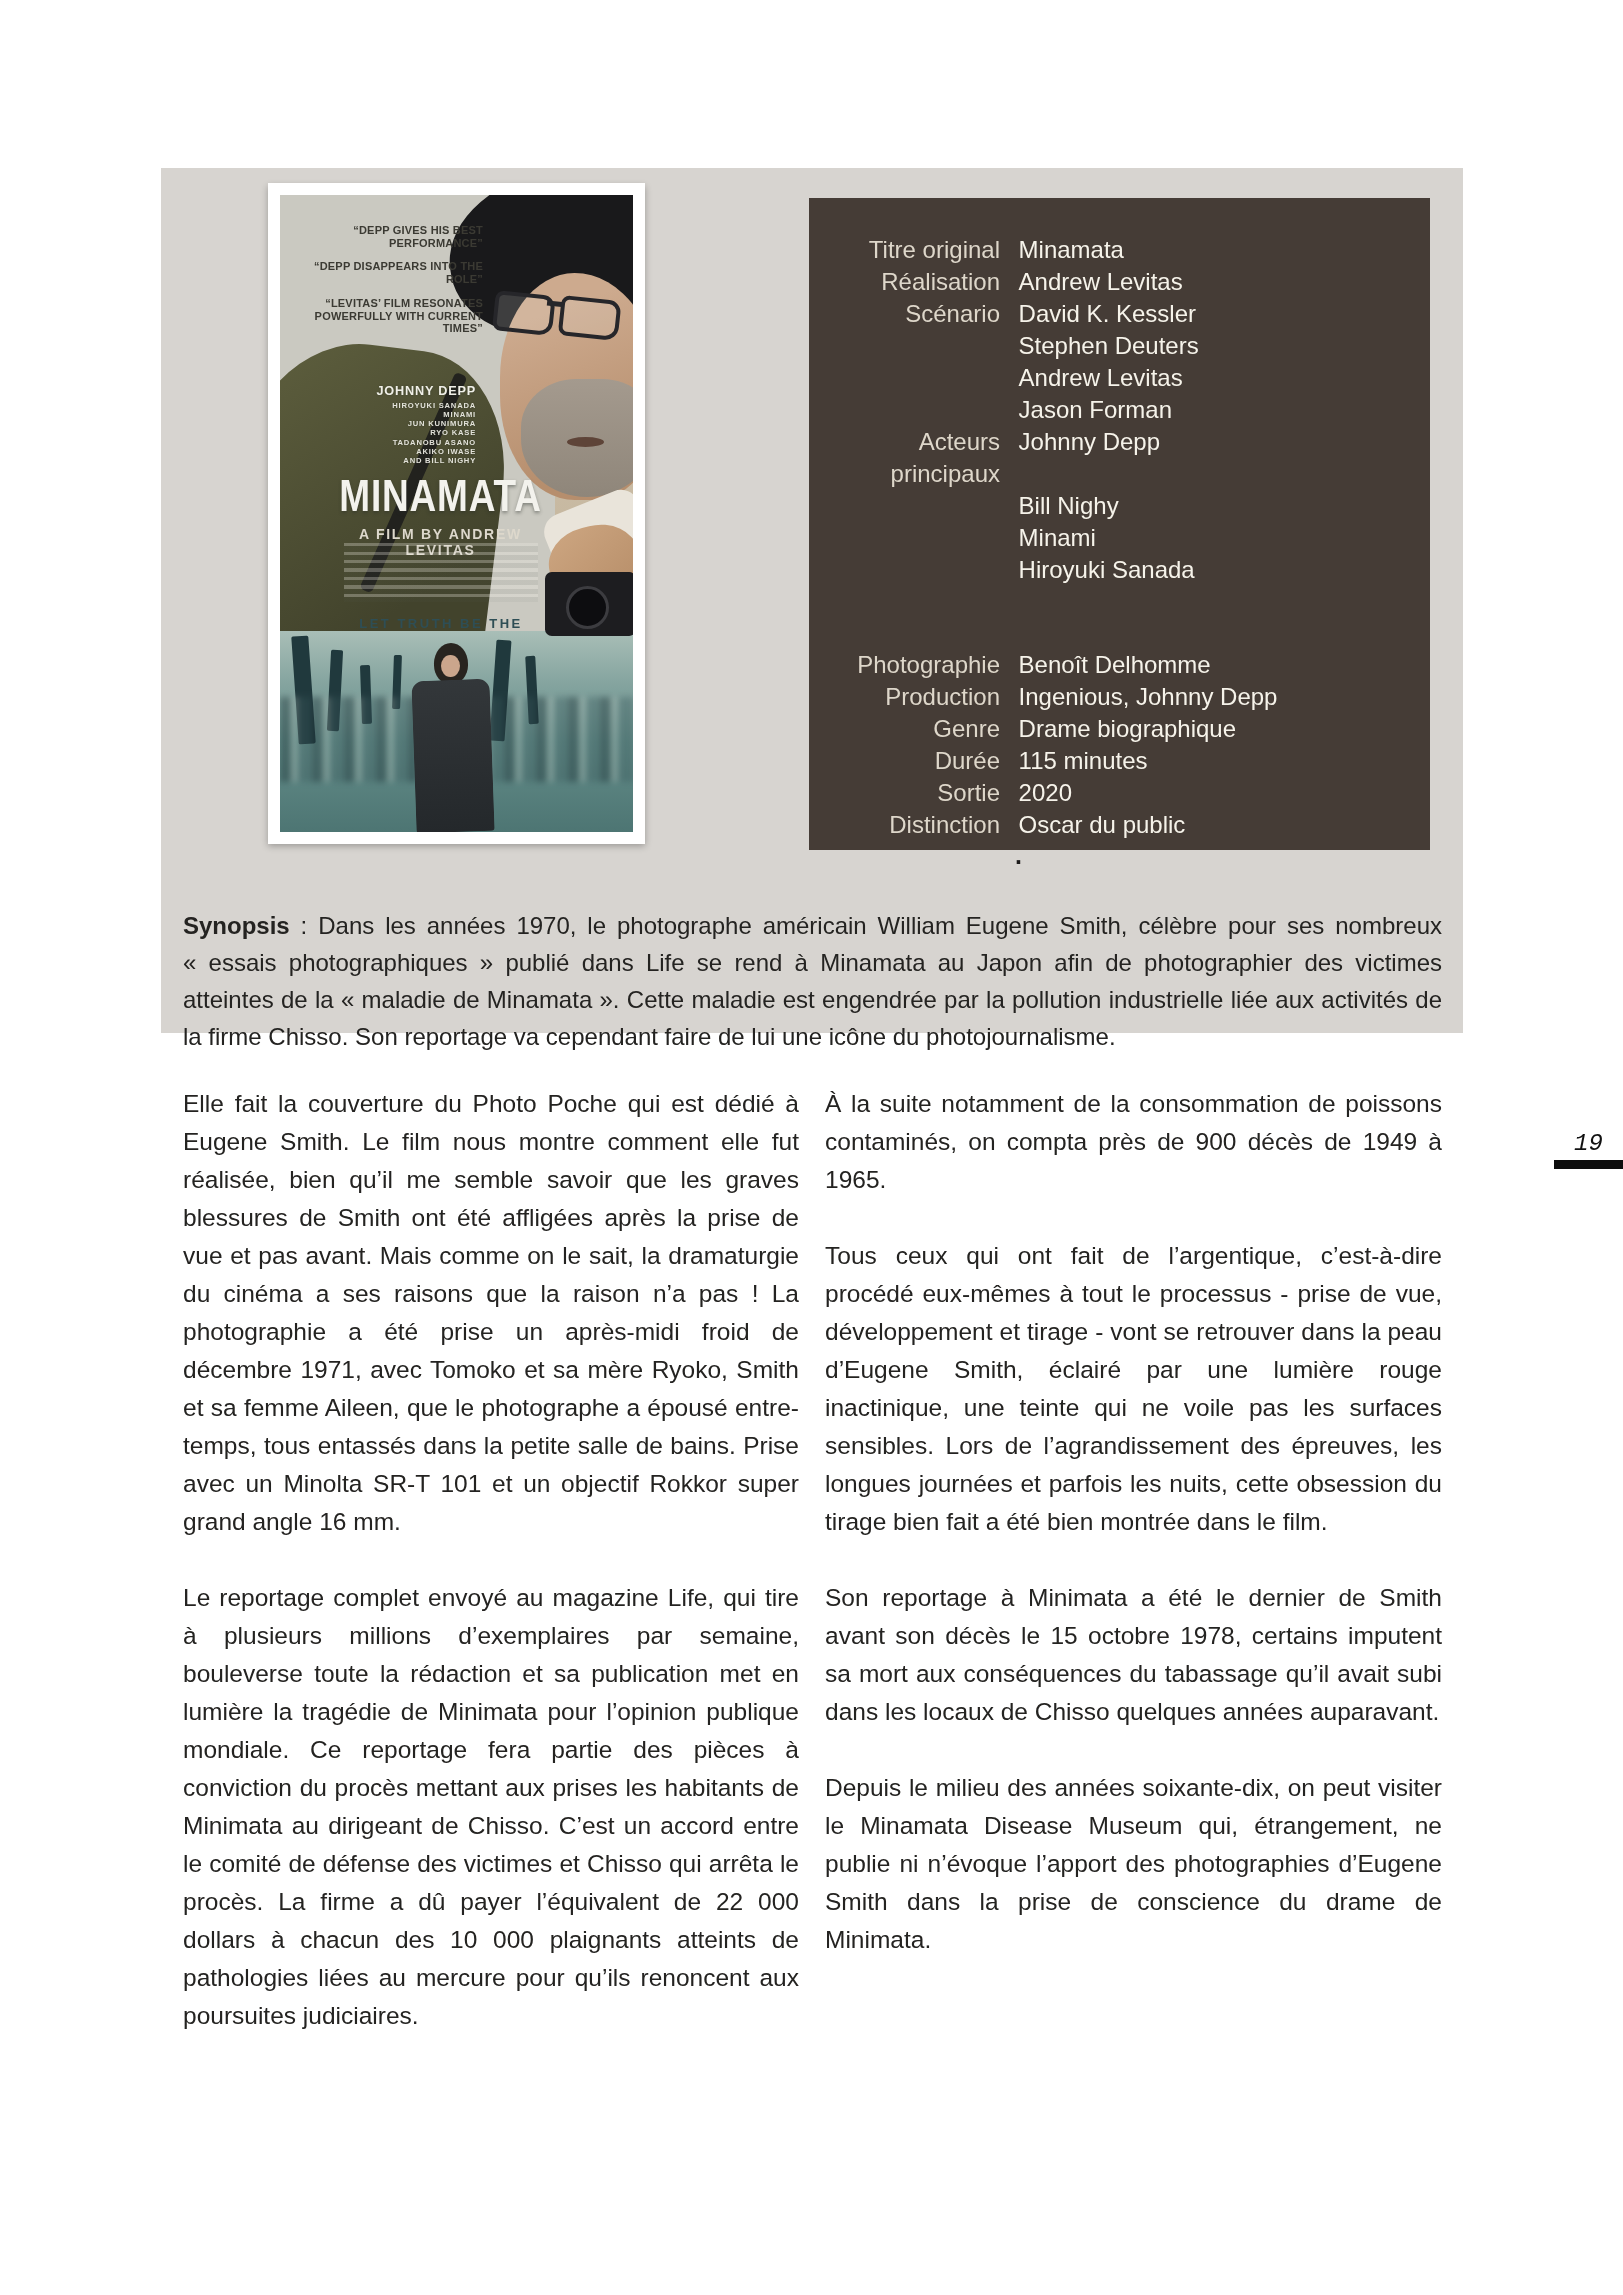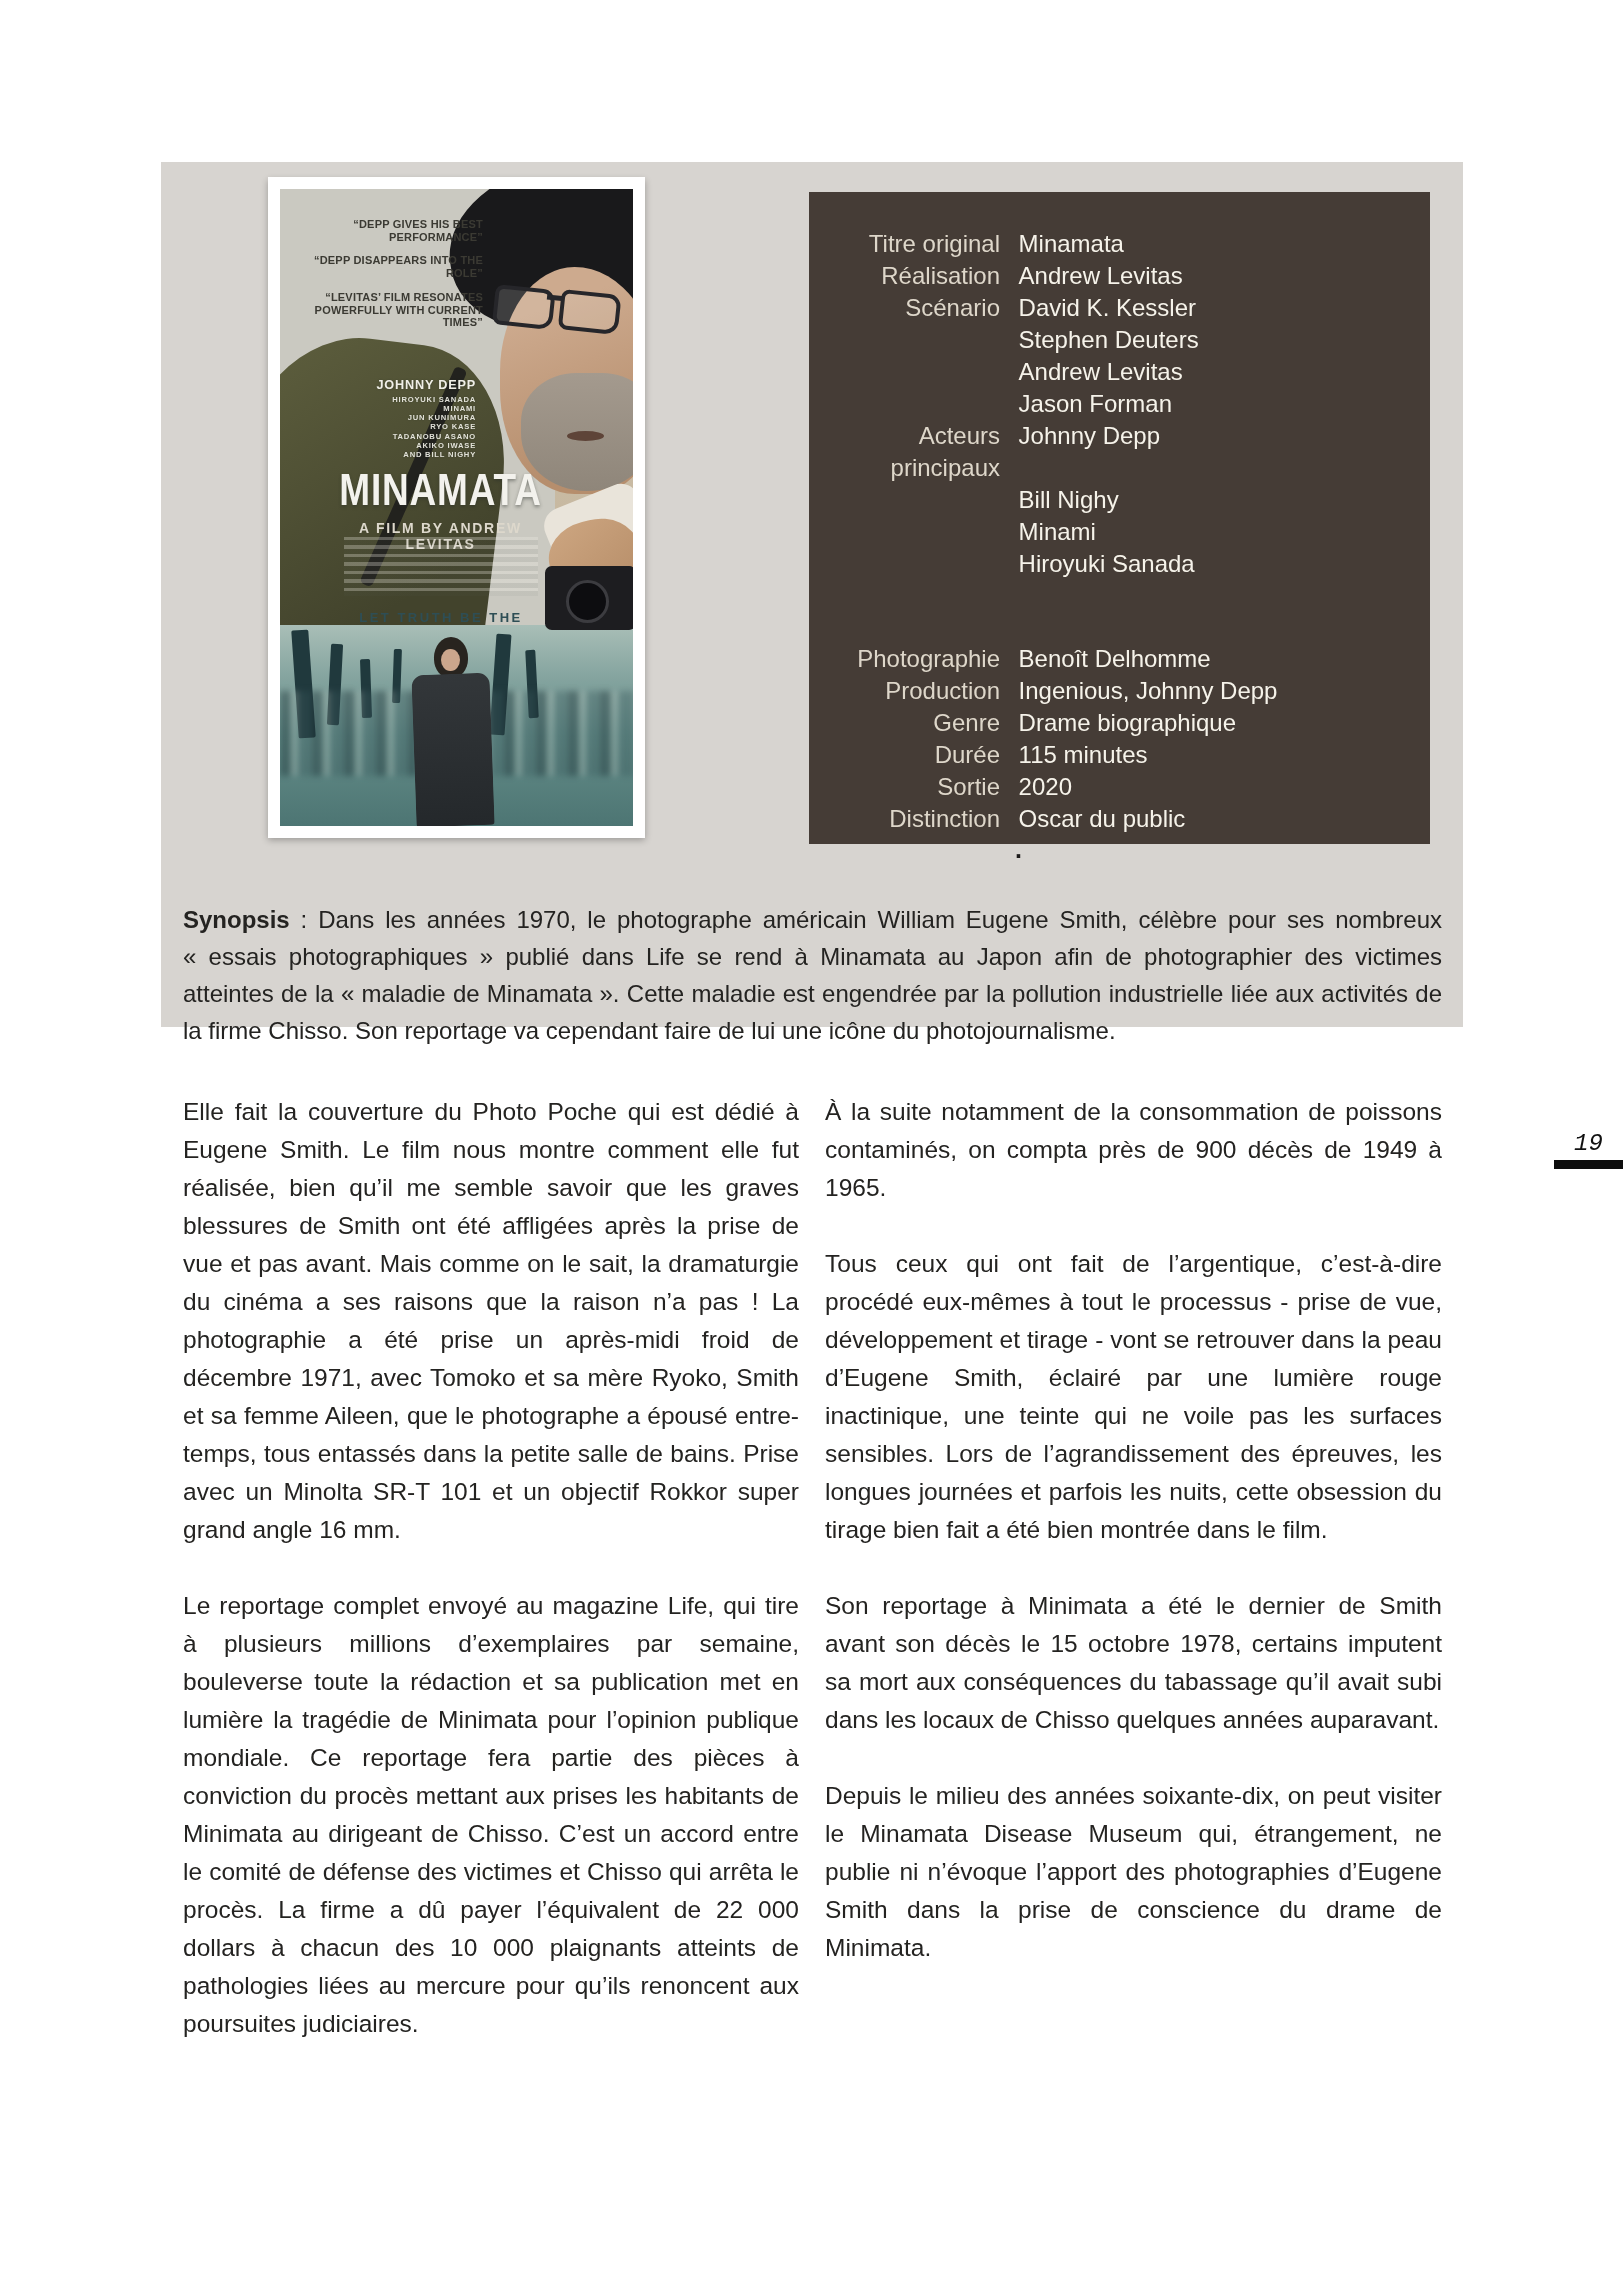--- a/index.html
+++ b/index.html
@@ -2,21 +2,21 @@
 <html style="font-size:13.5px"><head>
 <meta charset="utf-8">
 <style>
   html,body{margin:0;padding:0;}
   body{
     width:1623px;height:2295px;position:relative;background:#ffffff;
     font-family:"Liberation Sans","DejaVu Sans",sans-serif;color:#1c1b1a;
     -webkit-font-smoothing:antialiased;
   }
   .feature-panel{
-    position:absolute;left:161px;top:162px;width:1302px;height:865px;
+    position:absolute;left:161px;top:168px;width:1302px;height:865px;
     background:#d7d4d0;
   }
   
   .poster{
     position:absolute;left:107px;top:15px;width:377px;height:661px;
     background:#ffffff;box-shadow:0 2.5px 6.8px rgba(0,0,0,.28);
     padding:12px;box-sizing:border-box;
   }
   .poster-art{position:relative;width:353px;height:637px;background:#cac9c1;overflow:hidden;}
   .beret{position:absolute;right:-44px;top:-25px;width:228px;height:165px;background:#19191b;border-radius:52% 48% 55% 50%;transform:rotate(-10deg);}
@@ -67,21 +67,21 @@
   .info-value{margin-left:18.6px;color:#f6f3ea;white-space:nowrap;}
   .after-dot{position:absolute;left:854px;top:673px;font-size:25px;font-weight:bold;color:#1c1b1a;}
   
   .synopsis{
     position:absolute;left:22px;top:715px;width:1259px;
     font-size:24px;line-height:37px;text-align:justify;color:#242321;
   }
   .synopsis b{font-weight:bold;}
   
   .body-columns{position:absolute;left:183px;top:1085px;width:1259px;}
-  .col{position:absolute;top:8px;}
+  .col{position:absolute;top:0;}
   .col-left{left:0;width:616px;}
   .col-right{left:642px;width:617px;}
   .col p{margin:0 0 38px 0;font-size:24.5px;line-height:38px;text-align:justify;color:#242321;}
   .signature{margin-top:80px;text-align:right;font-size:24.5px;color:#242321;}
   
   .page-num{position:absolute;left:1554px;top:1130px;width:69px;text-align:center;font-size:24px;font-family:"Liberation Mono","DejaVu Sans Mono",monospace;color:#111;font-style:italic;}
   .page-num-rule{position:absolute;left:1554px;top:1160px;width:69px;height:9.3px;background:#0d0d0d;}
 </style>
 </head>
 <body>

